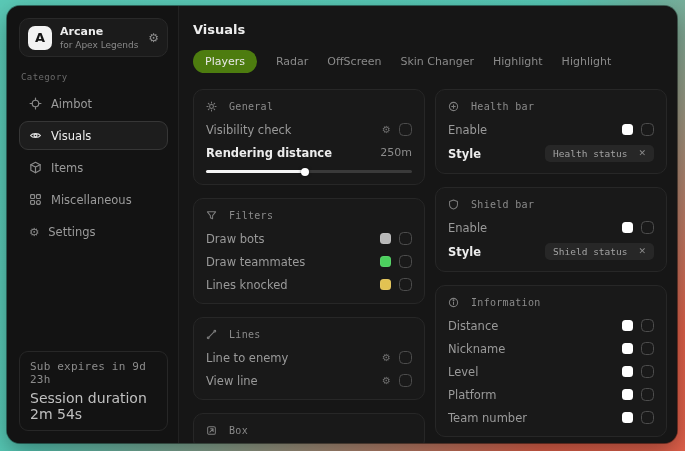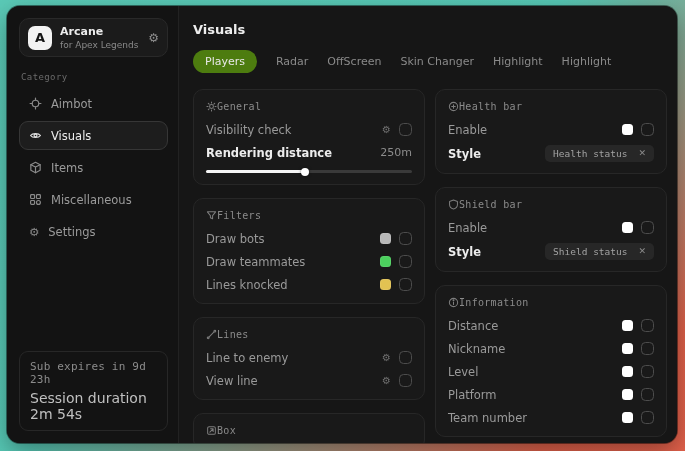--- a/index.html
+++ b/index.html
@@ -38,21 +38,21 @@
   .foot2{font-size:14px;color:#c0c0c0;margin-top:4px;}
   
   .main{flex:1;min-width:0;box-sizing:border-box;padding:14px 10px 0 14px;display:flex;flex-direction:column;background:#161616;}
   .main-title{font-size:13px;font-weight:bold;color:#ededed;margin:2px 0 13px;}
   .tabs{display:flex;align-items:center;gap:19px;margin-bottom:16px;}
   .tab{font-size:11px;color:#8a8a8a;cursor:pointer;white-space:nowrap;}
   .tab.active{background:#4d7c0f;color:#e8e8e8;padding:5px 12px;border-radius:14px;}
   .cols{display:flex;gap:10px;align-items:flex-start;}
   .col{flex:1;display:flex;flex-direction:column;gap:13px;min-width:0;}
   .panel{background:#191919;border:1px solid #272727;border-radius:10px;padding:9px 12px 11px;box-sizing:border-box;}
-  .panel-head{display:flex;align-items:center;gap:0;color:#8b8b8b;height:15px;}
+  .panel-head{display:flex;align-items:center;gap:12px;color:#8b8b8b;height:15px;}
   .panel-icon{color:#7d7d7d;display:flex;align-items:center;}
   .panel-title{font-size:10px;letter-spacing:.3px;}
   .row{display:flex;align-items:center;justify-content:space-between;margin-top:8px;min-height:15px;}
   .row-label{font-size:11.5px;color:#9a9a9a;white-space:nowrap;}
   .row-label.bright{color:#ececec;font-weight:bold;}
   .controls{display:flex;align-items:center;gap:8px;}
   .mini-gear{color:#6f6f6f;font-size:10px;line-height:1;display:flex;cursor:pointer;}
   .swatch{width:11px;height:11px;border-radius:3.5px;cursor:pointer;
     box-shadow:inset 0 0 0 1px rgba(255,255,255,.07);}
   .checkbox{width:13px;height:13px;border:1.5px solid #4c4c4c;border-radius:4.5px;box-sizing:border-box;

